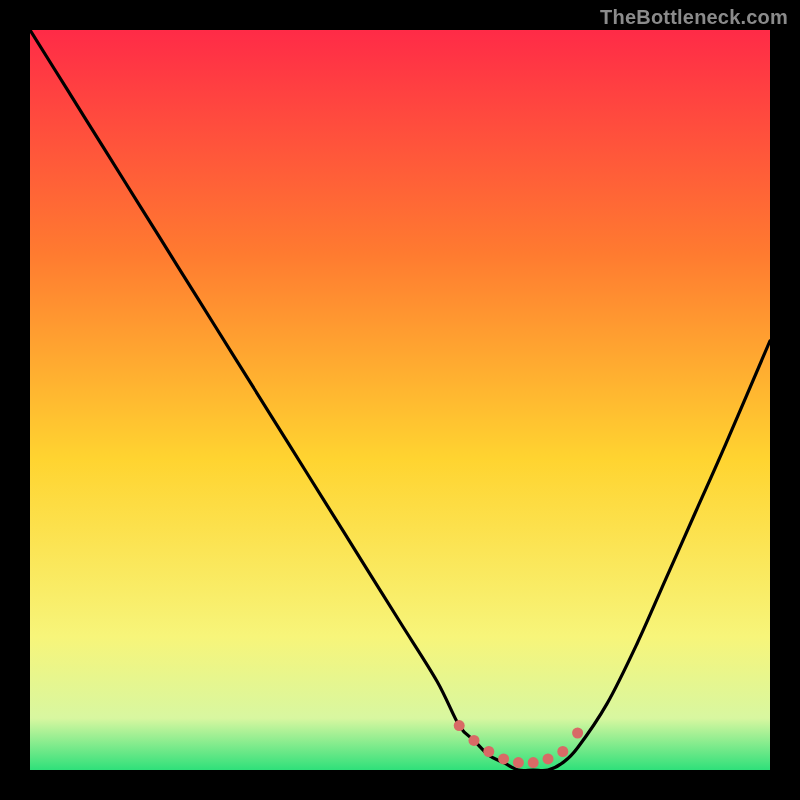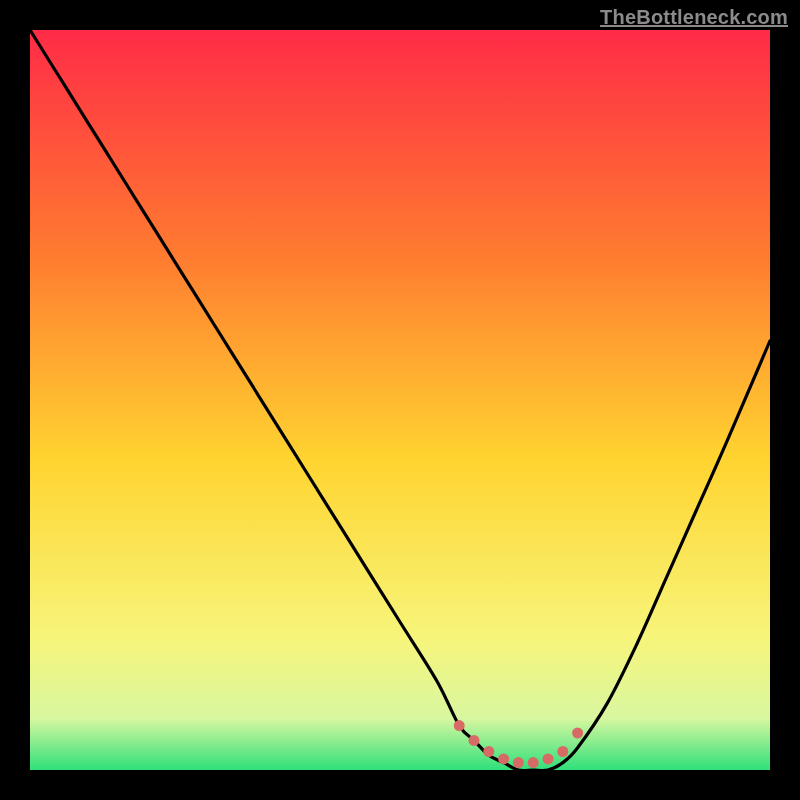--- a/index.html
+++ b/index.html
@@ -42,21 +42,20 @@
   }
   .watermark {
     position: absolute;
     top: 6px;
     right: 12px;
     font-family: Arial, Helvetica, sans-serif;
     font-size: 20px;
     font-weight: 600;
     color: #8b8b8b;
     letter-spacing: 0.2px;
-    text-decoration: underline;
   }
 </style>
 </head>
 <body>
 
 <div class="frame">
 
   <div class="watermark">TheBottleneck.com</div>
 
   <div class="plot">

